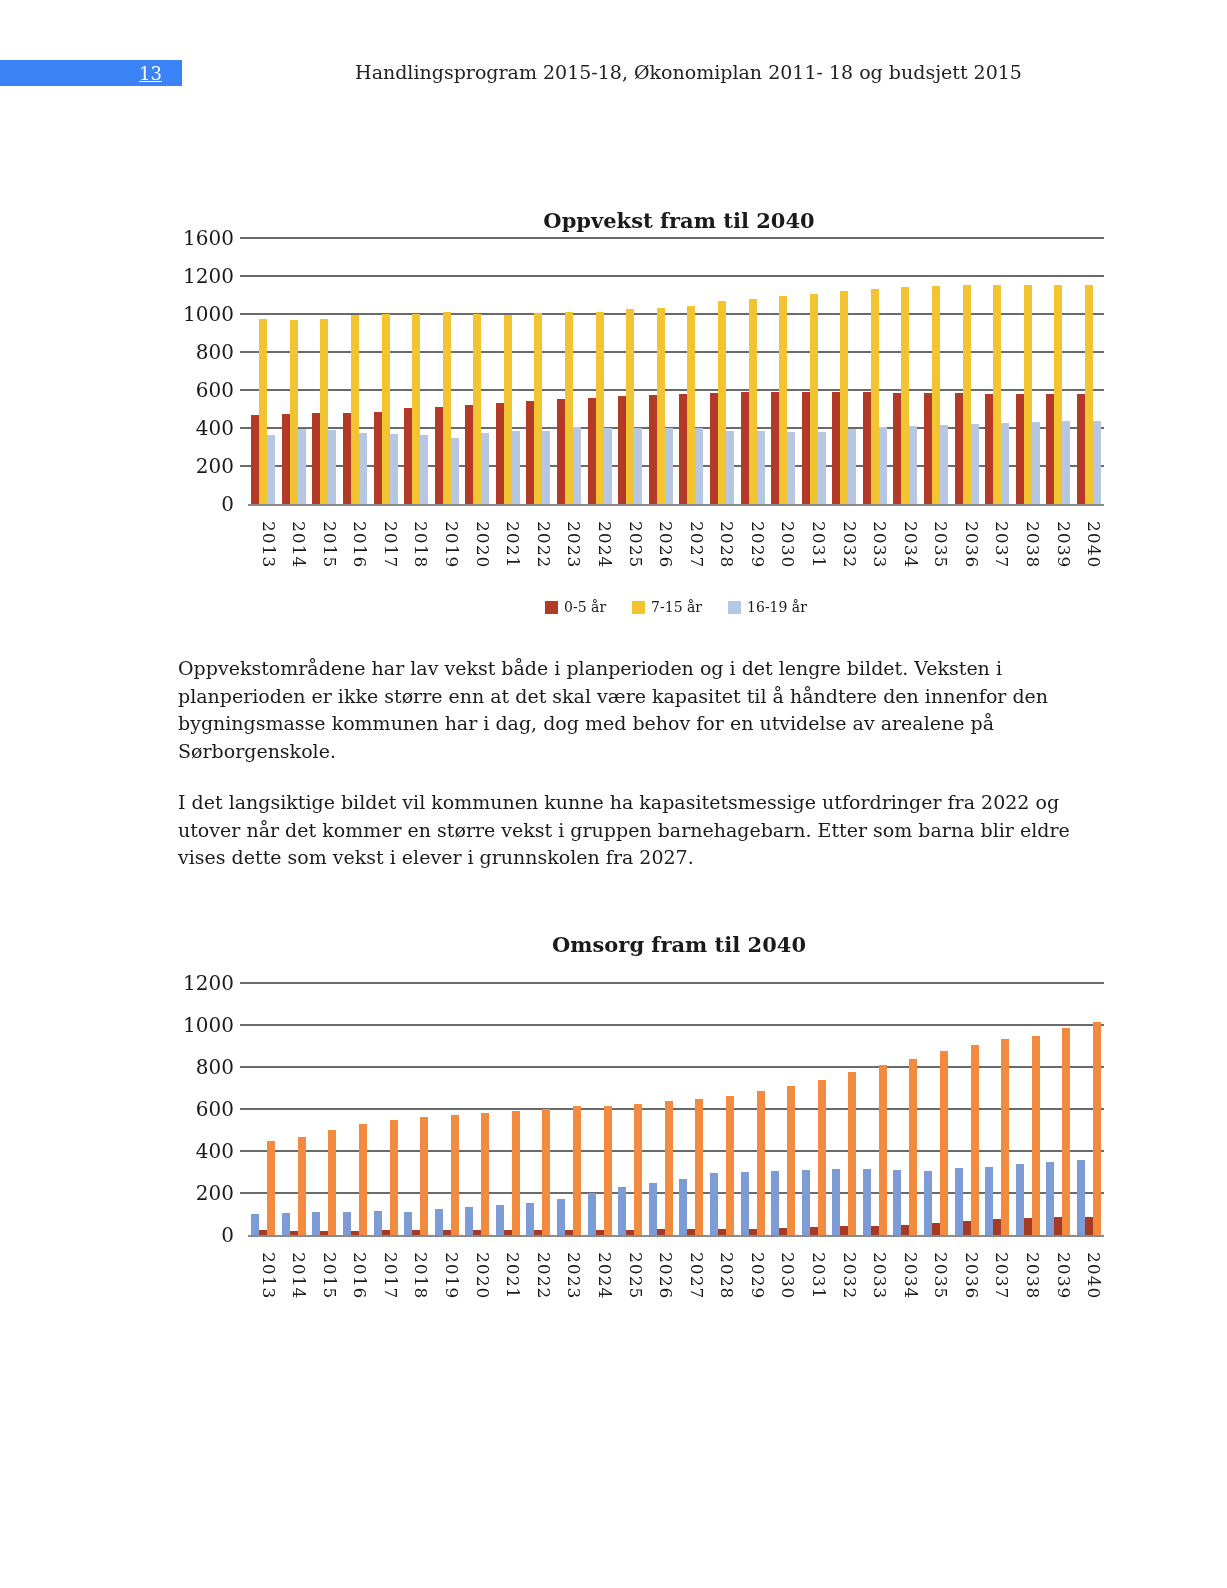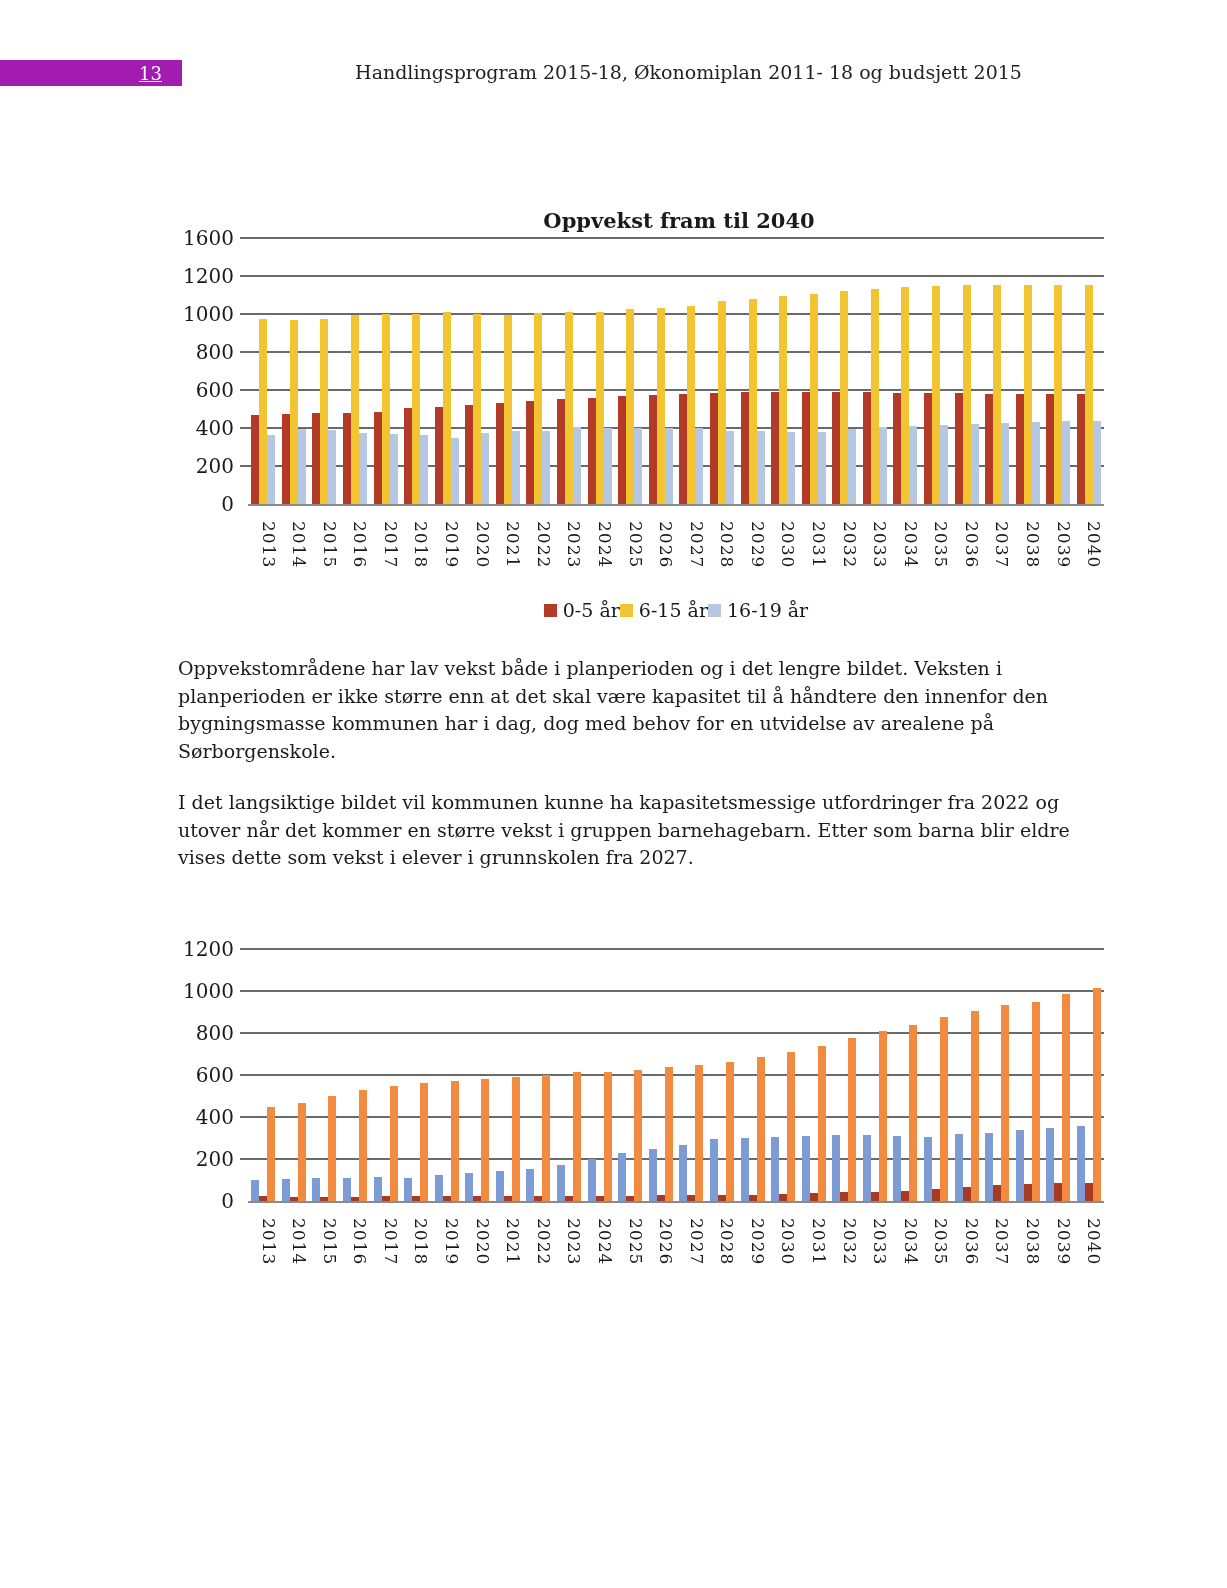--- a/index.html
+++ b/index.html
@@ -46,34 +46,34 @@
     margin-left:70px;width:856px;height:64px;display:flex;
     padding-top:7px;
   }
   .x-label{
     flex:1;display:flex;justify-content:center;
     writing-mode:vertical-rl;
     font-size:17px;letter-spacing:1px;color:#1a1a1a;
   }
   .legend{
     margin-left:70px;width:856px;display:flex;justify-content:center;
-    font-size:19px;color:#1a1a1a;
+    gap:26px;font-size:14px;color:#1a1a1a;
   }
   .legend-item{display:flex;align-items:center;gap:6px;}
   .legend-swatch{width:13px;height:13px;display:inline-block;}
   
   .body-paragraph{
     position:absolute;left:178px;width:892px;
     font-size:19px;line-height:1.45;color:#1b1b1b;text-align:left;
   }
 </style>
 </head>
 <body>
 
-<div class="page-banner" style="background: #a21caf; text-decoration: underline;">
+<div class="page-banner" style="background: #3b82f6; text-decoration: underline;">
   <span>13</span>
 </div>
 <div class="header-title">Handlingsprogram 2015-18, Økonomiplan 2011- 18 og budsjett 2015</div>
 
 <section class="chart-section" style="top:204px;">
   <div class="chart-title">Oppvekst fram til 2040</div>
   <div class="chart-body" style="height:266px;">
       <div class="ylabel" style="top: calc(100% - 10px);">0</div>
       <div class="gridline" style="top: calc(85.7143% - 1px);"></div>
       <div class="ytick" style="top: calc(85.7143% - 1px);"></div>
@@ -269,33 +269,34 @@
       <div class="x-label">2039</div>
       <div class="x-label">2040</div>
     </div>
   <div class="legend" style="margin-top:22px;">
       <span class="legend-item">
         <span class="legend-swatch" style="background: rgb(178, 58, 39);"></span>
         <span>0-5 år</span>
       </span>
       <span class="legend-item">
         <span class="legend-swatch" style="background: rgb(243, 196, 49);"></span>
-        <span>6-15 år</span>
+        <span>7-15 år</span>
       </span>
       <span class="legend-item">
         <span class="legend-swatch" style="background: rgb(181, 199, 227);"></span>
         <span>16-19 år</span>
       </span>
     </div>
 </section>
 
 <p class="body-paragraph" style="top:636px;">Oppvekstområdene har lav vekst både i planperioden og i det lengre bildet. Veksten i planperioden er ikke større enn at det skal være kapasitet til å håndtere den innenfor den bygningsmasse kommunen har i dag, dog med behov for en utvidelse av arealene på Sørborgenskole.</p>
 <p class="body-paragraph" style="top:770px;">I det langsiktige bildet vil kommunen kunne ha kapasitetsmessige utfordringer fra 2022 og utover når det kommer en større vekst i gruppen barnehagebarn.  Etter som barna blir eldre vises dette som vekst i elever i  grunnskolen fra  2027.</p>
 
 <section class="chart-section" style="top:928px;">
+  <div class="chart-title">Omsorg fram til 2040</div>
   <div class="chart-body" style="height:252px;margin-top:21px;">
       <div class="ylabel" style="top: calc(100% - 10px);">0</div>
       <div class="gridline" style="top: calc(83.3333% - 1px);"></div>
       <div class="ytick" style="top: calc(83.3333% - 1px);"></div>
       <div class="ylabel" style="top: calc(83.3333% - 10px);">200</div>
       <div class="gridline" style="top: calc(66.6667% - 1px);"></div>
       <div class="ytick" style="top: calc(66.6667% - 1px);"></div>
       <div class="ylabel" style="top: calc(66.6667% - 10px);">400</div>
       <div class="gridline" style="top: calc(50% - 1px);"></div>
       <div class="ytick" style="top: calc(50% - 1px);"></div>

